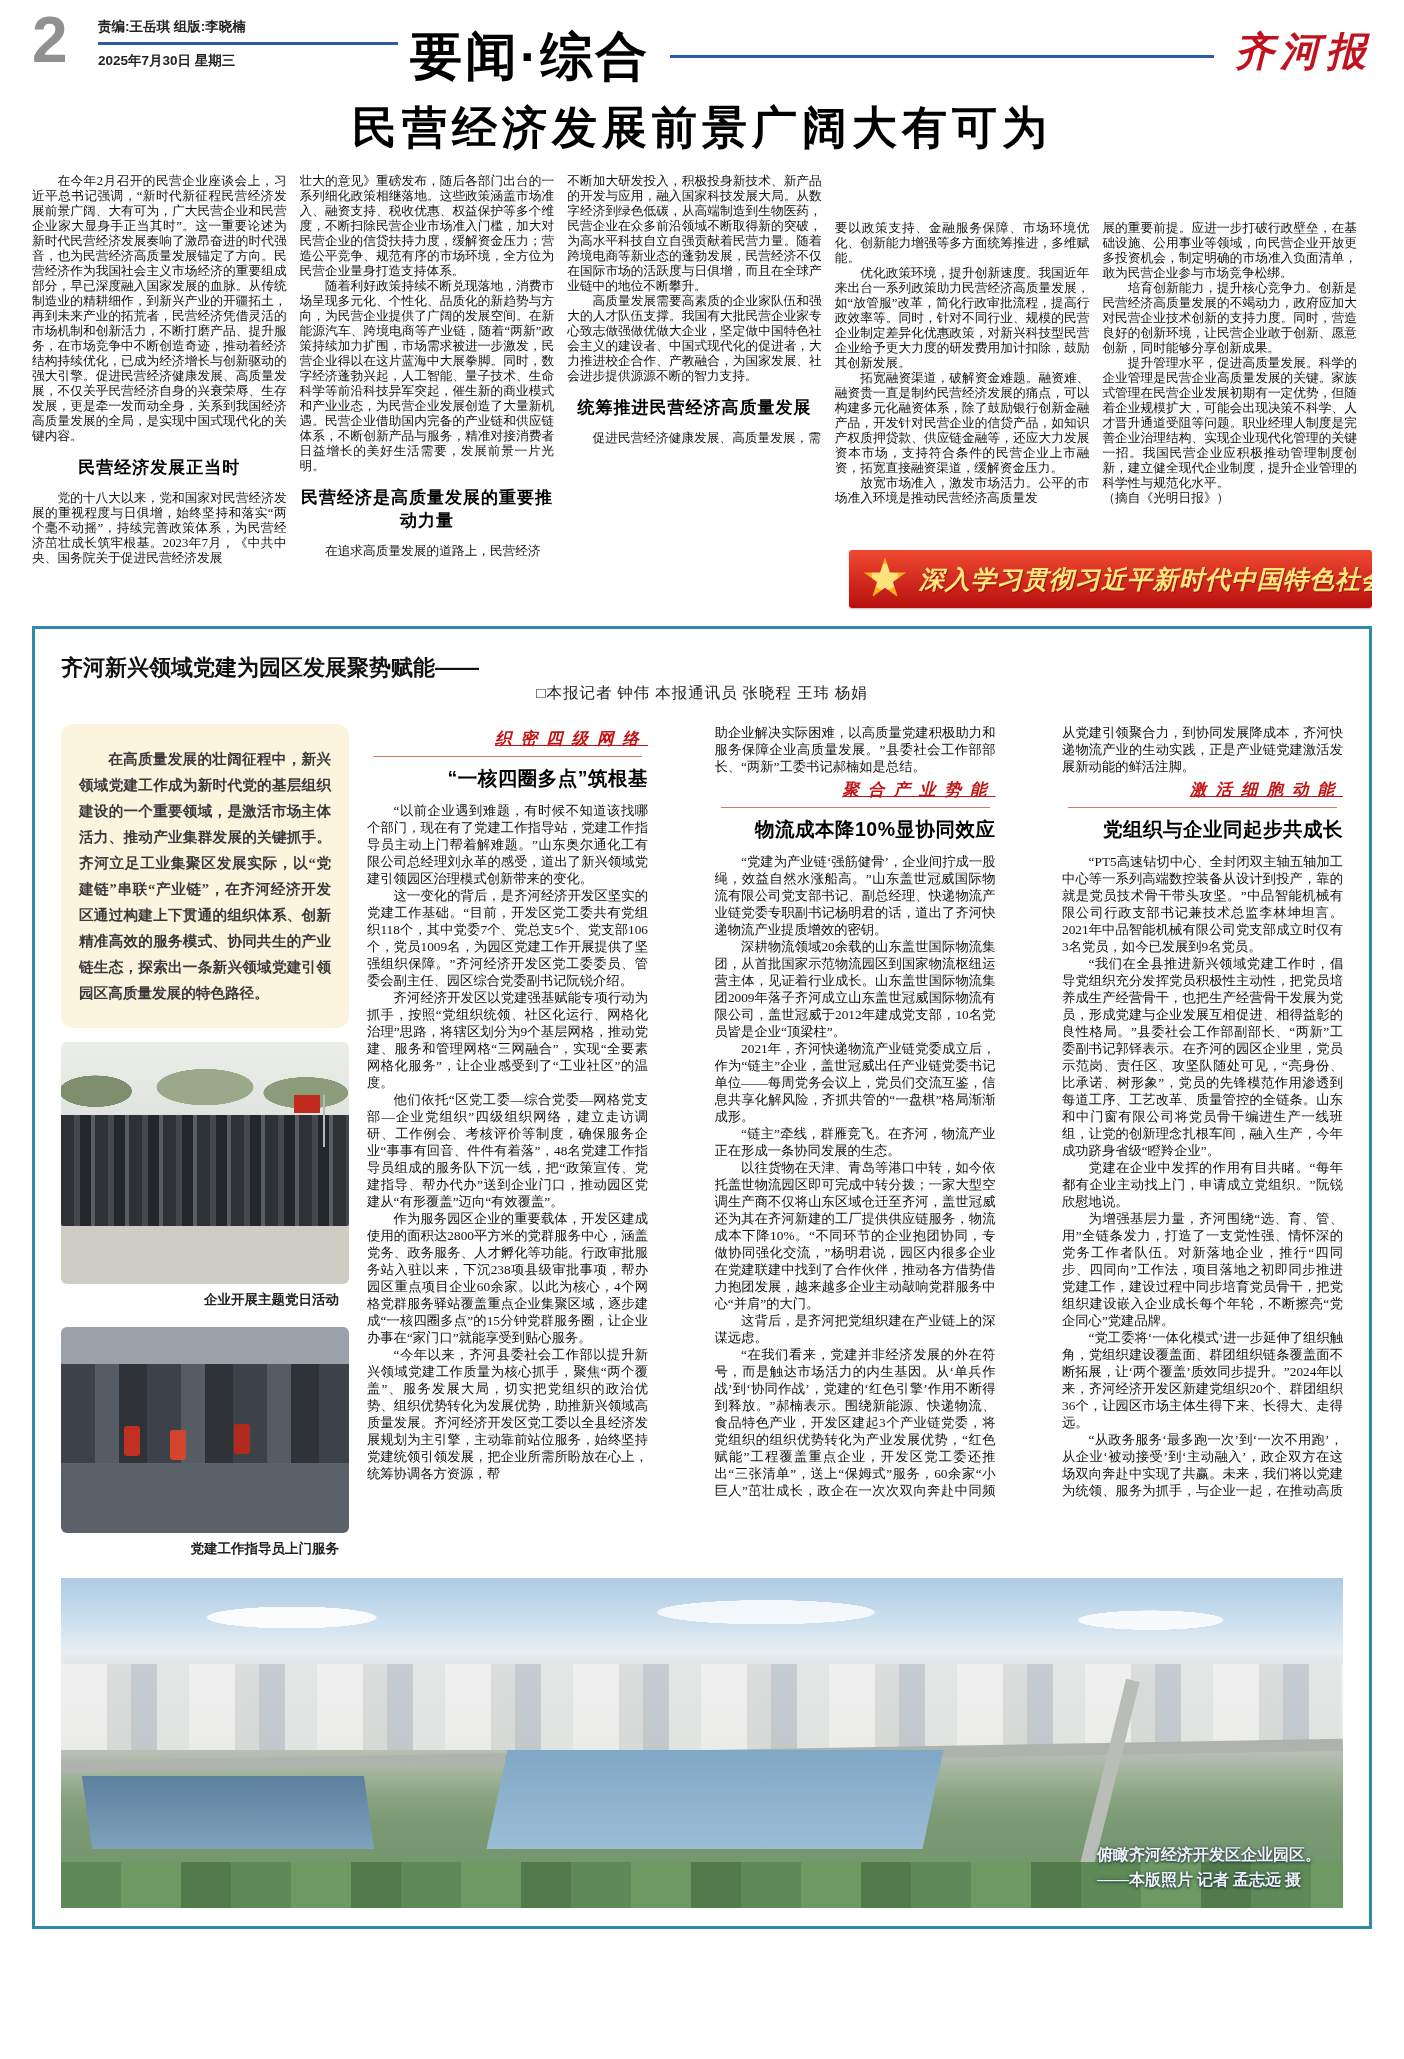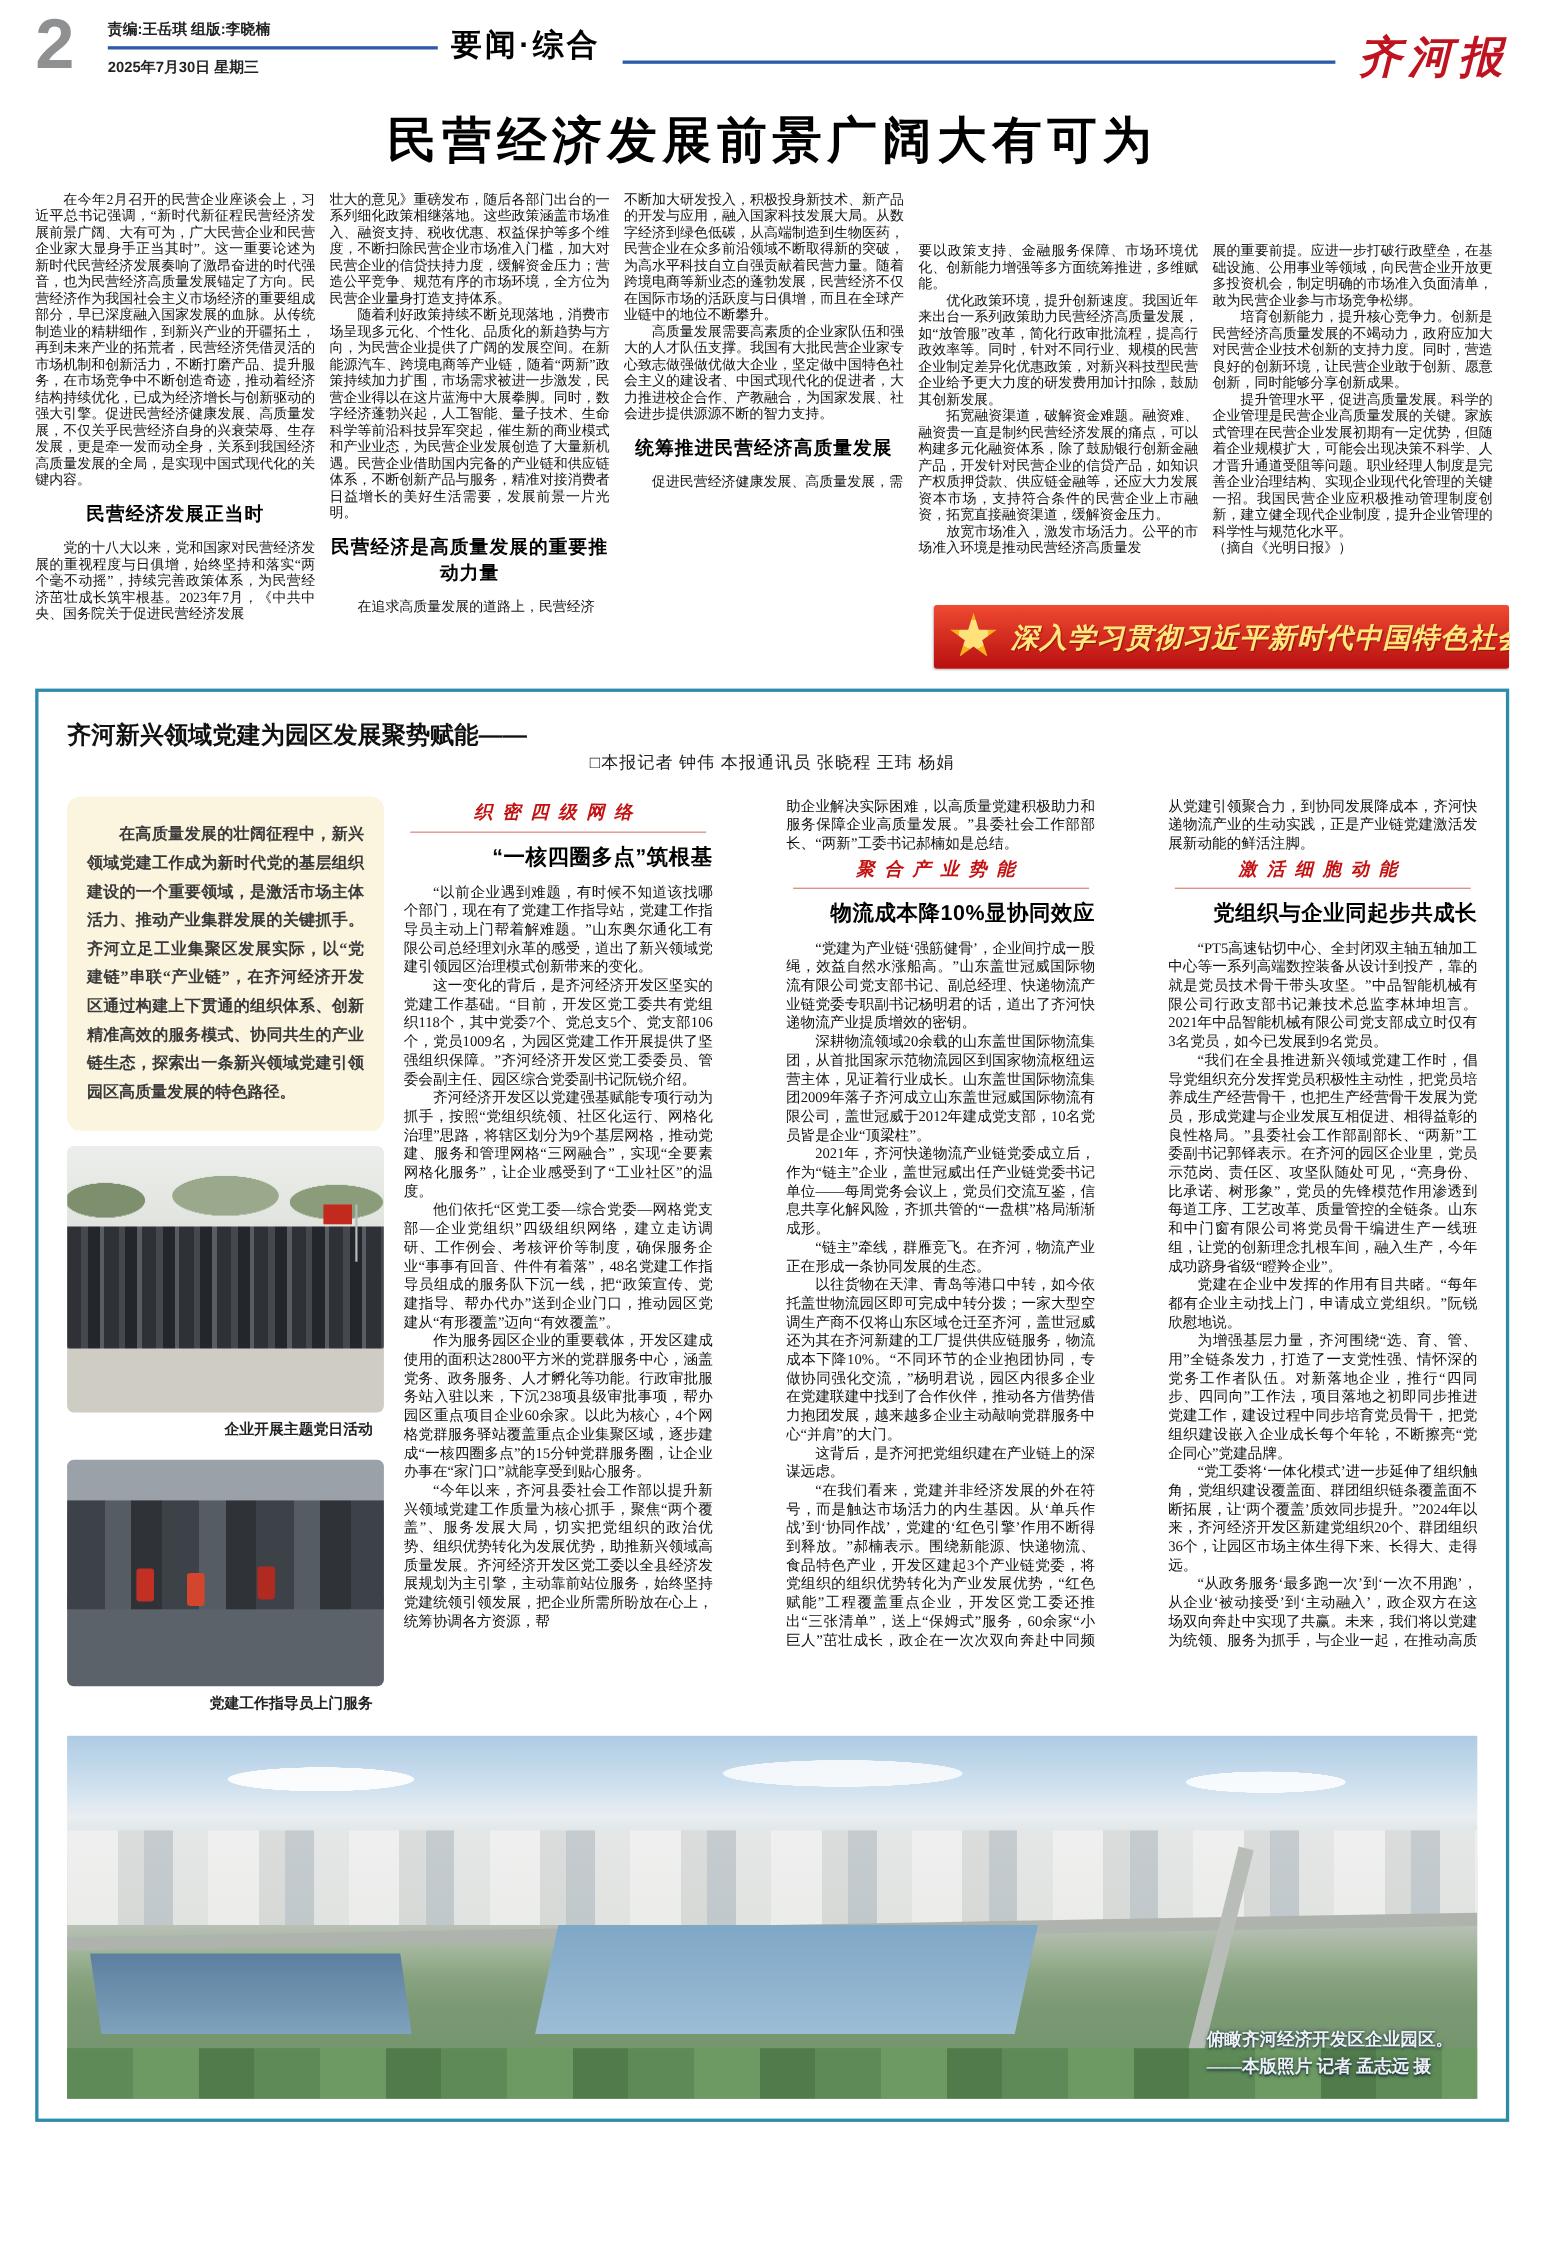--- a/index.html
+++ b/index.html
@@ -18,21 +18,21 @@
   .hdr{display:flex;align-items:flex-start;height:74px;}
   .hdr .pageno{
     font-family:"Liberation Sans",sans-serif;font-weight:bold;
     font-size:64px;line-height:60px;color:#8f9092;width:66px;
   }
   .hdr .edblock{width:312px;padding-top:8px;font-family:"Liberation Sans",sans-serif;}
   .hdr .edblock .l1{font-size:13.5px;font-weight:bold;color:#222;}
   .hdr .edblock .rule{height:3px;background:var(--blue);margin:6px 0 7px;width:300px;}
   .hdr .edblock .l2{font-size:13.5px;font-weight:bold;color:#222;}
   .hdr .sect{
-    font-size:28px;font-weight:900;letter-spacing:3px;color:#000;
+    font-size:52px;font-weight:900;letter-spacing:3px;color:#000;
     padding-top:12px;white-space:nowrap;font-family:"Liberation Sans",sans-serif;
   }
   .hdr .hline{flex:1;height:3px;background:var(--blue);align-self:center;margin:18px 20px 0;}
   .hdr .masthead{
     color:var(--masthead-red);font-size:40px;font-weight:bold;font-style:italic;
     letter-spacing:6px;padding-top:14px;white-space:nowrap;
   }
   
   .a1-headline{
     text-align:center;font-size:45px;font-weight:900;letter-spacing:5px;
@@ -101,22 +101,22 @@
   .photo-caption{
     font-family:"Liberation Sans",sans-serif;font-size:13.5px;font-weight:bold;color:#222;
     text-align:right;padding:7px 10px 4px 0;
   }
   
   .a2-cols{flex:1;display:flex;justify-content:space-between;}
   .a2-col{width:281px;height:776px;overflow:hidden;}
   .a2-col .body-p{font-size:13.3px;line-height:17px;}
   .sec-head{margin:4px 0 10px;}
   .sec-red{
-    color:var(--sec-red);font-size:16.5px;font-weight:bold;text-align:center;
-    letter-spacing:9px;font-style:italic;
+    color:var(--sec-red);font-size:16.5px;font-weight:bold;text-align:right;
+    letter-spacing:9px;font-style:italic;text-decoration:underline;
   }
   .sec-rule{border-bottom:1px solid #d4796a;margin:6px 6px 8px;}
   .sec-main{
     font-family:"Liberation Sans",sans-serif;font-size:19.5px;font-weight:800;
     text-align:right;color:#000;margin-bottom:10px;letter-spacing:.5px;
   }
   
   .aerial{
     position:relative;margin-top:16px;height:330px;overflow:hidden;
     background:

